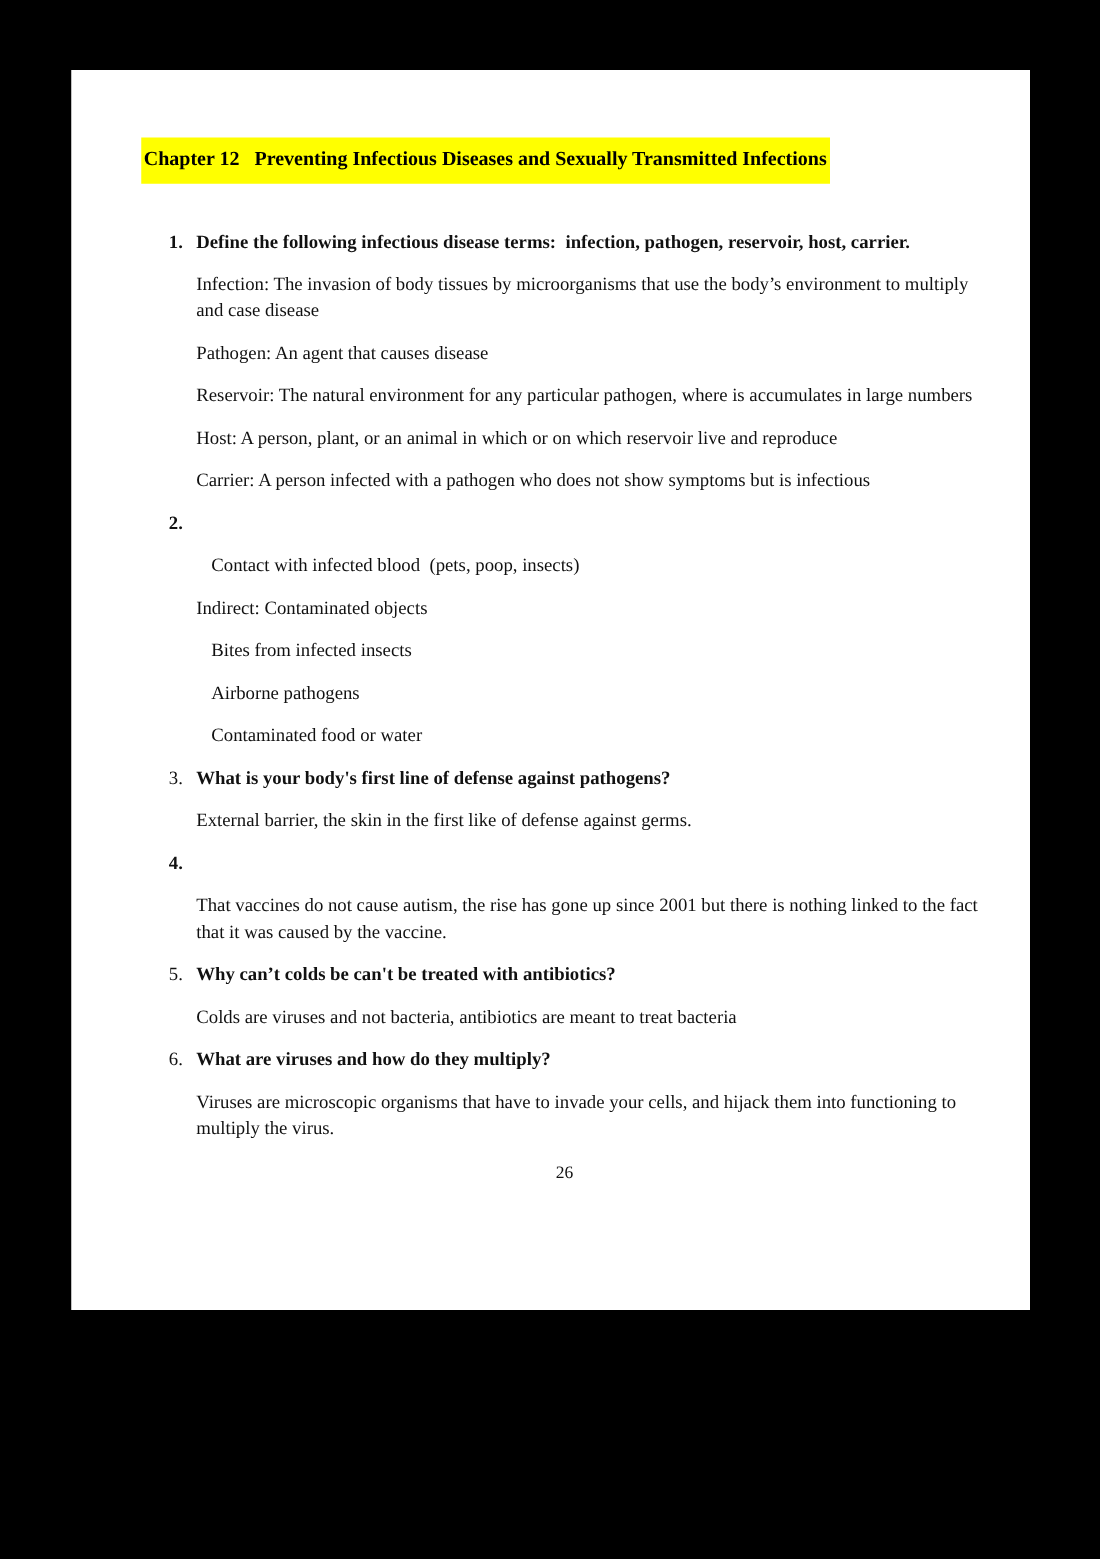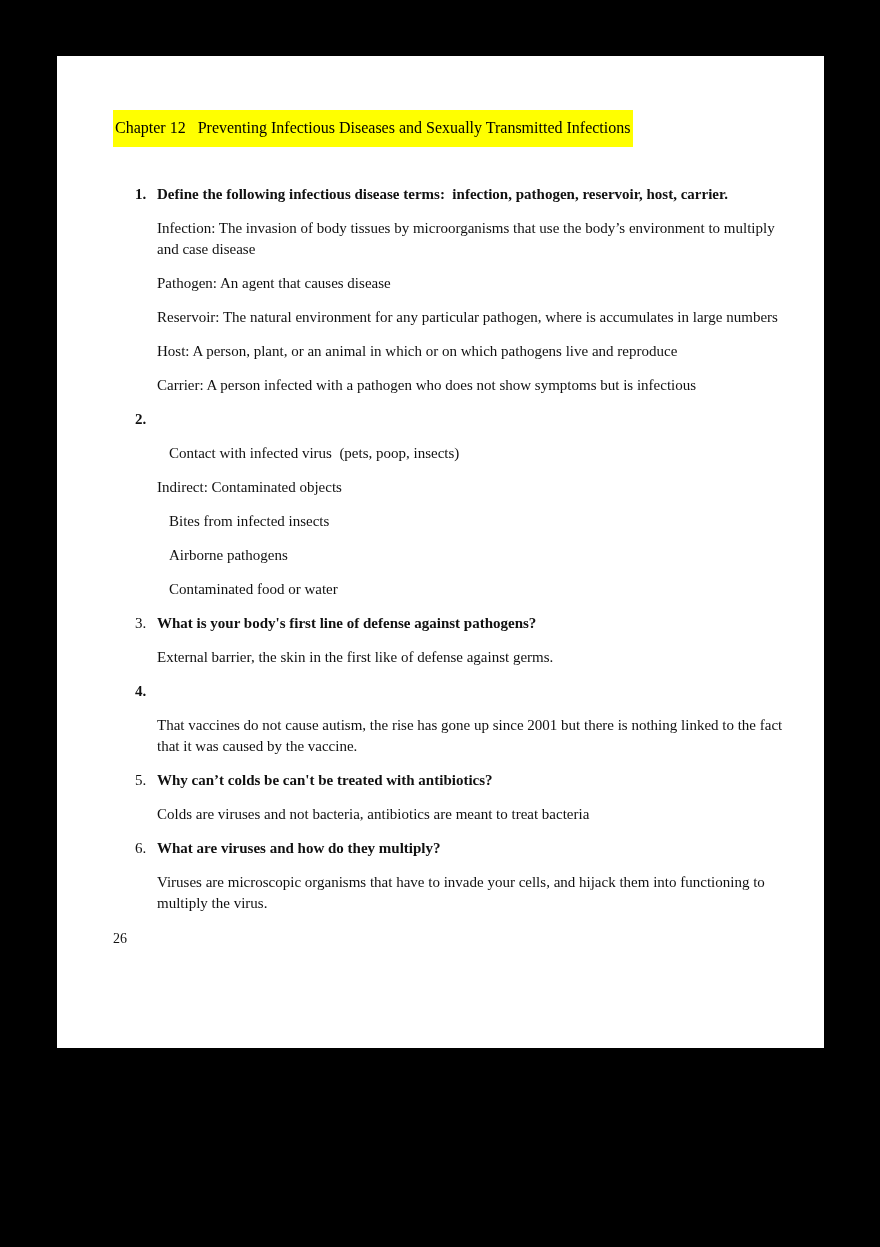--- a/index.html
+++ b/index.html
@@ -25,21 +25,21 @@
     font-size: 15px;
     line-height: 21px;
     color: #111111;
   }
   .title-line {
     margin: 0 0 37px 0;
   }
   .chapter-title {
     display: inline-block;
     background: #ffff00;
-    font-weight: normal;
+    font-weight: bold;
     font-size: 16px;
     line-height: 22px;
     padding: 7px 3px 8px 2px;
     white-space: pre-wrap;
     color: #000000;
   }
   .q-row {
     display: flex;
     margin: 0 0 13px 22px;
   }
@@ -59,21 +59,21 @@
     margin: 0 0 13px 44px;
     max-width: 633px;
     white-space: pre-wrap;
   }
   .answer.sub {
     margin-left: 56px;
     max-width: 621px;
   }
   .page-number {
     margin-top: 14px;
-    text-align: left;
+    text-align: center;
     font-size: 14px;
     color: #111111;
   }
 </style>
 </head>
 <body>
 
 <div class="page">
   <div class="content">
 
@@ -82,29 +82,29 @@
     </div>
 
     <div>
       <div class="q-row">
         <span class="q-num bold">1.</span>
         <span class="q-text">Define the following infectious disease terms:  infection, pathogen, reservoir, host, carrier.</span>
       </div>
       <div class="answer">Infection: The invasion of body tissues by microorganisms that use the body’s environment to multiply and case disease</div>
       <div class="answer">Pathogen: An agent that causes disease</div>
       <div class="answer">Reservoir: The natural environment for any particular pathogen, where is accumulates in large numbers</div>
-      <div class="answer">Host: A person, plant, or an animal in which or on which pathogens live and reproduce</div>
+      <div class="answer">Host: A person, plant, or an animal in which or on which reservoir live and reproduce</div>
       <div class="answer">Carrier: A person infected with a pathogen who does not show symptoms but is infectious</div>
     </div>
 
     <div>
       <div class="q-row">
         <span class="q-num bold">2.</span>
       </div>
-      <div class="answer sub">Contact with infected virus  (pets, poop, insects)</div>
+      <div class="answer sub">Contact with infected blood  (pets, poop, insects)</div>
       <div class="answer">Indirect: Contaminated objects</div>
       <div class="answer sub">Bites from infected insects</div>
       <div class="answer sub">Airborne pathogens</div>
       <div class="answer sub">Contaminated food or water</div>
     </div>
 
     <div>
       <div class="q-row">
         <span class="q-num">3.</span>
         <span class="q-text">What is your body's first line of defense against pathogens?</span>

